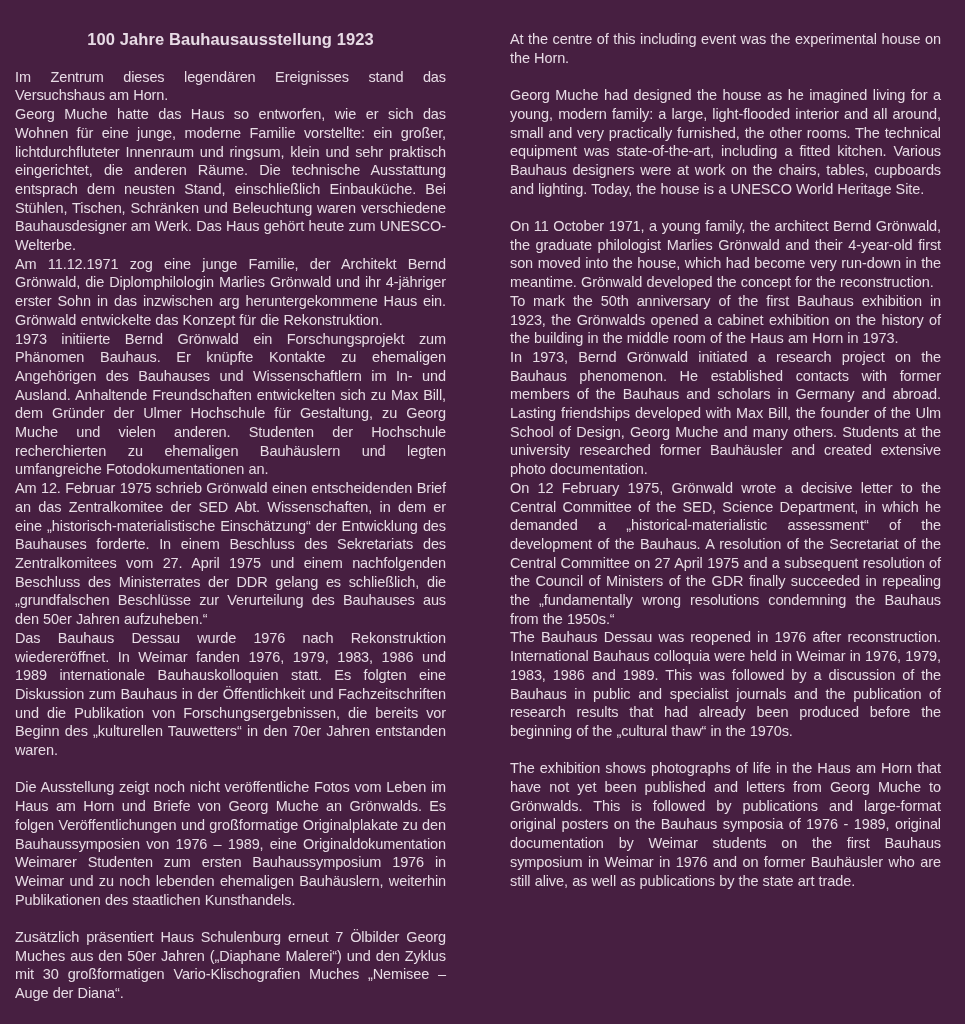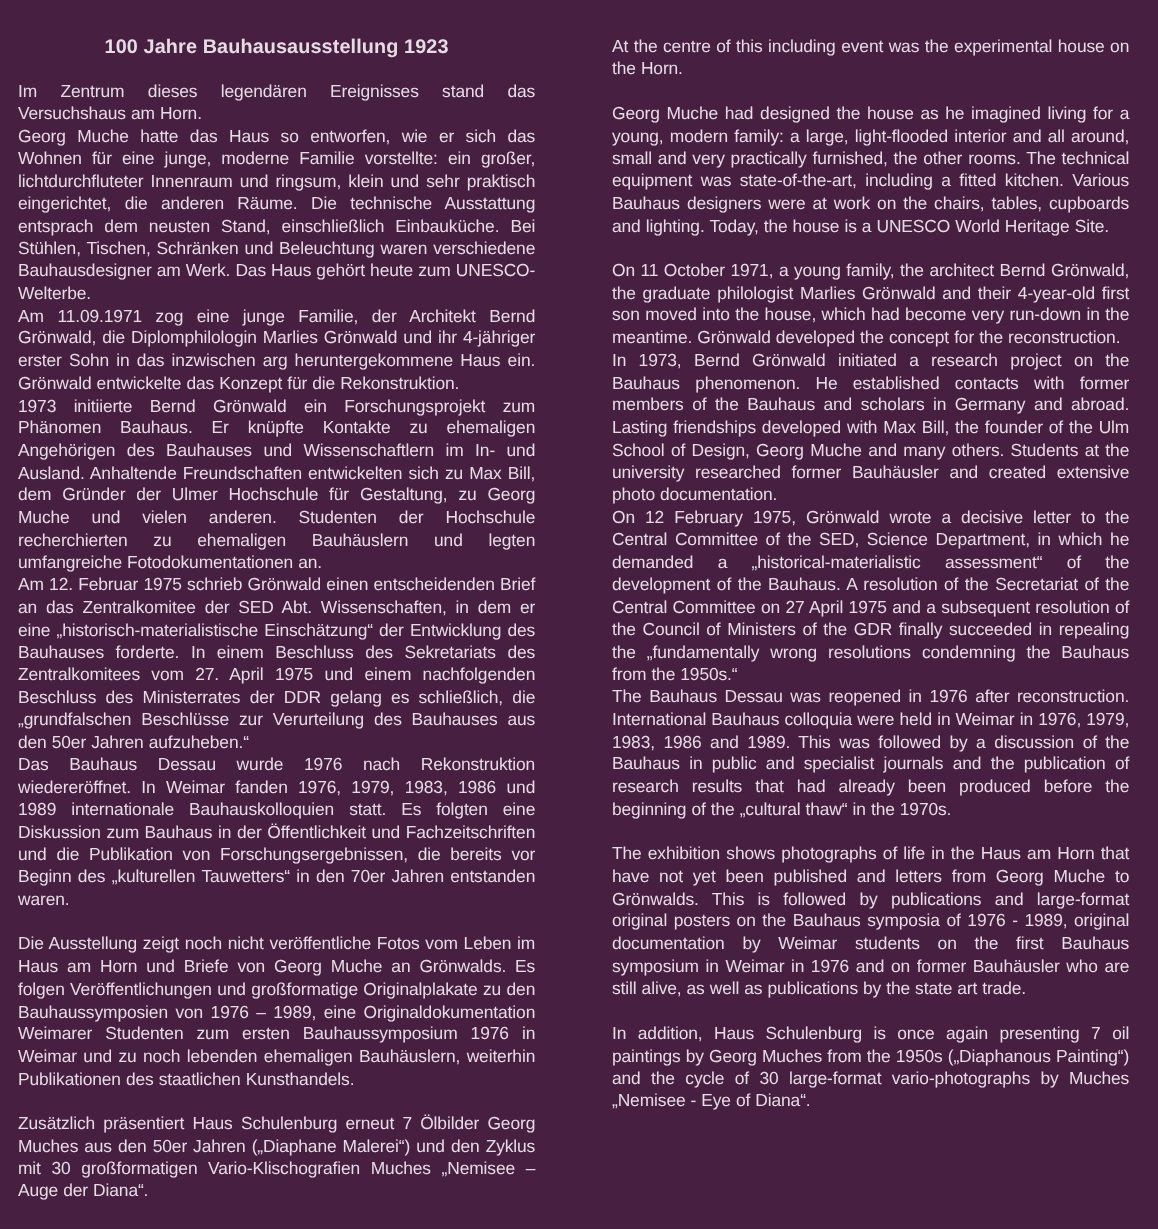--- a/index.html
+++ b/index.html
@@ -48,32 +48,32 @@
 </style>
 </head>
 <body>
 
 <div class="page">
 
   <div class="column">
     <h1 class="col-title">100 Jahre Bauhausausstellung 1923</h1>
     <p class="para">Im Zentrum dieses legendären Ereignisses stand das Versuchshaus am Horn.</p>
     <p class="para">Georg Muche hatte das Haus so entworfen, wie er sich das Wohnen für eine junge, moderne Familie vorstellte: ein großer, lichtdurchfluteter Innenraum und ringsum, klein und sehr praktisch eingerichtet, die anderen Räume. Die technische Ausstattung entsprach dem neusten Stand, einschließlich Einbauküche. Bei Stühlen, Tischen, Schränken und Beleuchtung waren verschiedene Bauhausdesigner am Werk. Das Haus gehört heute zum UNESCO-Welterbe.</p>
-    <p class="para">Am 11.09.1971 zog eine junge Familie, der Architekt Bernd Grönwald, die Diplomphilologin Marlies Grönwald und ihr 4-jähriger erster Sohn in das inzwischen arg heruntergekommene Haus ein. Grönwald entwickelte das Konzept für die Rekonstruktion.</p>
+    <p class="para">Am 11.12.1971 zog eine junge Familie, der Architekt Bernd Grönwald, die Diplomphilologin Marlies Grönwald und ihr 4-jähriger erster Sohn in das inzwischen arg heruntergekommene Haus ein. Grönwald entwickelte das Konzept für die Rekonstruktion.</p>
     <p class="para">1973 initiierte Bernd Grönwald ein Forschungsprojekt zum Phänomen Bauhaus. Er knüpfte Kontakte zu ehemaligen Angehörigen des Bauhauses und Wissenschaftlern im In- und Ausland. Anhaltende Freundschaften entwickelten sich zu Max Bill, dem Gründer der Ulmer Hochschule für Gestaltung, zu Georg Muche und vielen anderen. Studenten der Hochschule recherchierten zu ehemaligen Bauhäuslern und legten umfangreiche Fotodokumentationen an.</p>
     <p class="para">Am 12. Februar 1975 schrieb Grönwald einen entscheidenden Brief an das Zentralkomitee der SED Abt. Wissenschaften, in dem er eine „historisch-materialistische Einschätzung“ der Entwicklung des Bauhauses forderte. In einem Beschluss des Sekretariats des Zentralkomitees vom 27. April 1975 und einem nachfolgenden Beschluss des Ministerrates der DDR gelang es schließlich, die „grundfalschen Beschlüsse zur Verurteilung des Bauhauses aus den 50er Jahren aufzuheben.“</p>
     <p class="para">Das Bauhaus Dessau wurde 1976 nach Rekonstruktion wiedereröffnet. In Weimar fanden 1976, 1979, 1983, 1986 und 1989 internationale Bauhauskolloquien statt. Es folgten eine Diskussion zum Bauhaus in der Öffentlichkeit und Fachzeitschriften und die Publikation von Forschungsergebnissen, die bereits vor Beginn des „kulturellen Tauwetters“ in den 70er Jahren entstanden waren.</p>
     <p class="para gap">Die Ausstellung zeigt noch nicht veröffentliche Fotos vom Leben im Haus am Horn und Briefe von Georg Muche an Grönwalds. Es folgen Veröffentlichungen und großformatige Originalplakate zu den Bauhaussymposien von 1976 – 1989, eine Originaldokumentation Weimarer Studenten zum ersten Bauhaussymposium 1976 in Weimar und zu noch lebenden ehemaligen Bauhäuslern, weiterhin Publikationen des staatlichen Kunsthandels.</p>
     <p class="para gap">Zusätzlich präsentiert Haus Schulenburg erneut 7 Ölbilder Georg Muches aus den 50er Jahren („Diaphane Malerei“) und den Zyklus mit 30 großformatigen Vario-Klischografien Muches „Nemisee – Auge der Diana“.</p>
   </div>
 
   <div class="column" lang="en">
     <p class="para">At the centre of this including event was the experimental house on the Horn.</p>
     <p class="para gap">Georg Muche had designed the house as he imagined living for a young, modern family: a large, light-flooded interior and all around, small and very practically furnished, the other rooms. The technical equipment was state-of-the-art, including a fitted kitchen. Various Bauhaus designers were at work on the chairs, tables, cupboards and lighting. Today, the house is a UNESCO World Heritage Site.</p>
     <p class="para gap">On 11 October 1971, a young family, the architect Bernd Grönwald, the graduate philologist Marlies Grönwald and their 4-year-old first son moved into the house, which had become very run-down in the meantime. Grönwald developed the concept for the reconstruction.</p>
+    <p class="para">To mark the 50th anniversary of the first Bauhaus exhibition in 1923, the Grönwalds opened a cabinet exhibition on the history of the building in the middle room of the Haus am Horn in 1973.</p>
     <p class="para">In 1973, Bernd Grönwald initiated a research project on the Bauhaus phenomenon. He established contacts with former members of the Bauhaus and scholars in Germany and abroad. Lasting friendships developed with Max Bill, the founder of the Ulm School of Design, Georg Muche and many others. Students at the university researched former Bauhäusler and created extensive photo documentation.</p>
     <p class="para">On 12 February 1975, Grönwald wrote a decisive letter to the Central Committee of the SED, Science Department, in which he demanded a „historical-materialistic assessment“ of the development of the Bauhaus. A resolution of the Secretariat of the Central Committee on 27 April 1975 and a subsequent resolution of the Council of Ministers of the GDR finally succeeded in repealing the „fundamentally wrong resolutions condemning the Bauhaus from the 1950s.“</p>
     <p class="para">The Bauhaus Dessau was reopened in 1976 after reconstruction. International Bauhaus colloquia were held in Weimar in 1976, 1979, 1983, 1986 and 1989. This was followed by a discussion of the Bauhaus in public and specialist journals and the publication of research results that had already been produced before the beginning of the „cultural thaw“ in the 1970s.</p>
     <p class="para gap">The exhibition shows photographs of life in the Haus am Horn that have not yet been published and letters from Georg Muche to Grönwalds. This is followed by publications and large-format original posters on the Bauhaus symposia of 1976 - 1989, original documentation by Weimar students on the first Bauhaus symposium in Weimar in 1976 and on former Bauhäusler who are still alive, as well as publications by the state art trade.</p>
-    <p class="para gap">In addition, Haus Schulenburg is once again presenting 7 oil paintings by Georg Muches from the 1950s („Diaphanous Painting“) and the cycle of 30 large-format vario-photographs by Muches „Nemisee - Eye of Diana“.</p>
   </div>
 
 </div>
 
 </body></html>

